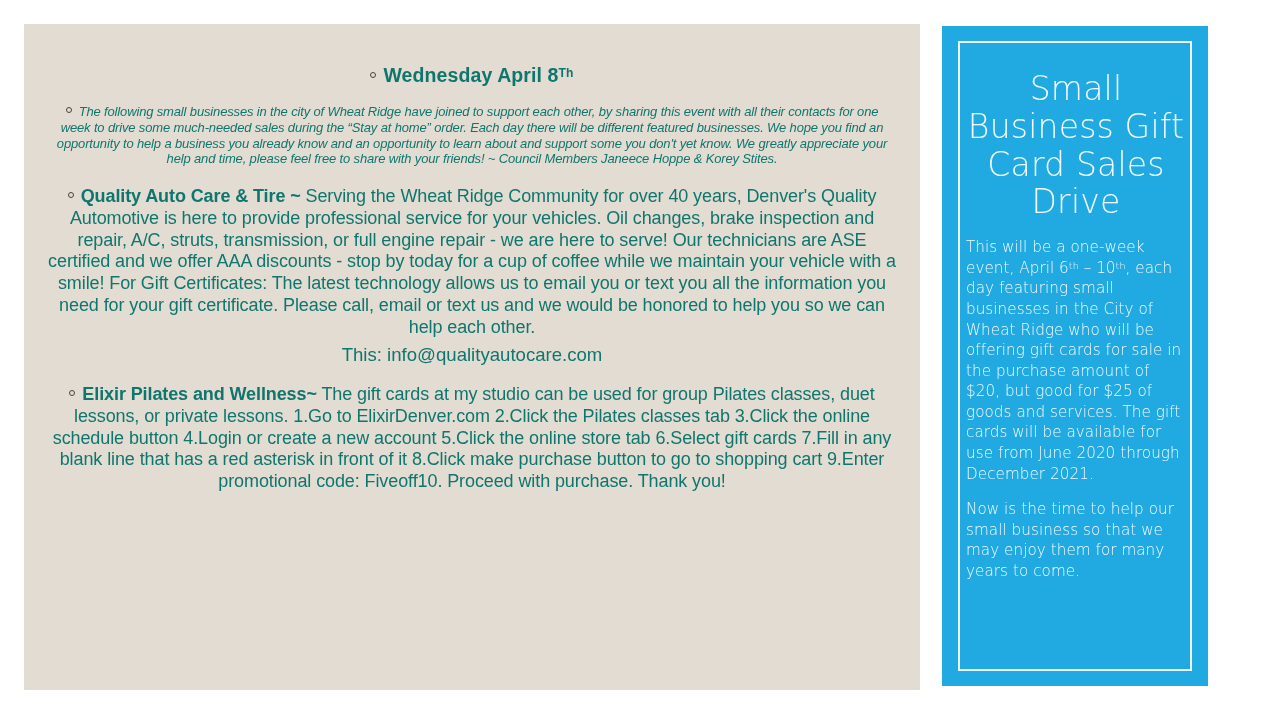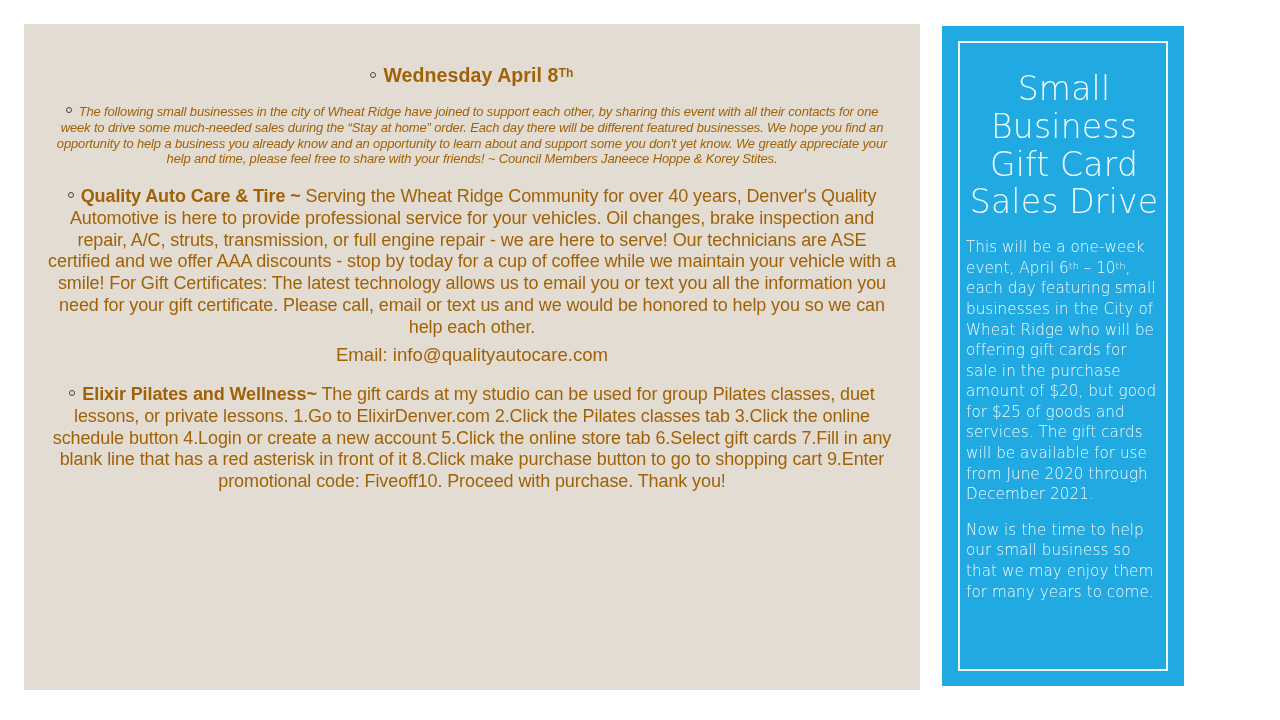--- a/index.html
+++ b/index.html
@@ -26,21 +26,21 @@
     top: 24px;
     width: 896px;
     height: 666px;
     background: #e2dcd2;
     padding: 40px 22px 10px 22px;
   }
 
   .blk {
     margin-bottom: 13px;
     text-align: center;
-    color: #a16207;
+    color: #0f766e;
     font-family: "Liberation Sans", sans-serif;
     line-height: 1.14;
   }
 
   
   .bullet {
     display: inline-block;
     width: 6px;
     height: 6px;
     border: 1.3px solid #4a443c;
@@ -90,21 +90,21 @@
     font-size: 17.6px;
     font-weight: bold;
     letter-spacing: -0.05px;
   }
 
   
   #side-panel {
     position: absolute;
     left: 942px;
     top: 26px;
-    width: 242px;
+    width: 266px;
     height: 660px;
     background: #21aae2;
   }
   #side-inner-border {
     position: absolute;
     left: 16px;
     top: 15px;
     right: 16px;
     bottom: 15px;
     border: 2px solid #eaf8fd;
@@ -154,21 +154,21 @@
 
     <div class="blk" id="blk-intro">
       <span class="bullet"></span><span>The following small businesses in the city of Wheat Ridge have joined to support each other, by sharing this event with all their contacts for one week to drive some much-needed sales during the “Stay at home” order. Each day there will be different featured businesses. We hope you find an opportunity to help a business you already know and an opportunity to learn about and support some you don't yet know. We greatly appreciate your help and time, please feel free to share with your friends! ~ Council Members Janeece Hoppe &amp; Korey Stites.</span>
     </div>
 
     <div class="blk biz" id="blk-quality">
       <span class="bullet"></span><span class="lead">Quality Auto Care &amp; Tire ~</span><span> Serving the Wheat Ridge Community for over 40 years, Denver's Quality Automotive is here to provide professional service for your vehicles. Oil changes, brake inspection and repair, A/C, struts, transmission, or full engine repair - we are here to serve! Our technicians are ASE certified and we offer AAA discounts - stop by today for a cup of coffee while we maintain your vehicle with a smile!  For Gift Certificates:  The latest technology allows us to email you or text you all the information you need for your gift certificate.  Please call, email or text us and we would be honored to help you so we can help each other.</span>
     </div>
 
     <div class="blk" id="blk-quality-contact">
-      <div>Email:  info@qualityautocare.com</div>
+      <div>This:  info@qualityautocare.com</div>
     </div>
 
     <div class="blk biz" id="blk-elixir">
       <span class="bullet"></span><span class="lead">Elixir Pilates and Wellness~</span><span> The gift cards at my studio can be used for group Pilates classes, duet lessons, or private lessons. 1.Go to ElixirDenver.com 2.Click the Pilates classes tab 3.Click the online schedule button 4.Login or create a new account 5.Click the online store tab 6.Select gift cards 7.Fill in any blank line that has a red asterisk in front of it 8.Click make purchase button to go to shopping cart 9.Enter promotional code:  Fiveoff10.  Proceed with purchase. Thank you!</span>
     </div>
 
 
   </div>
 
   <div id="side-panel">

